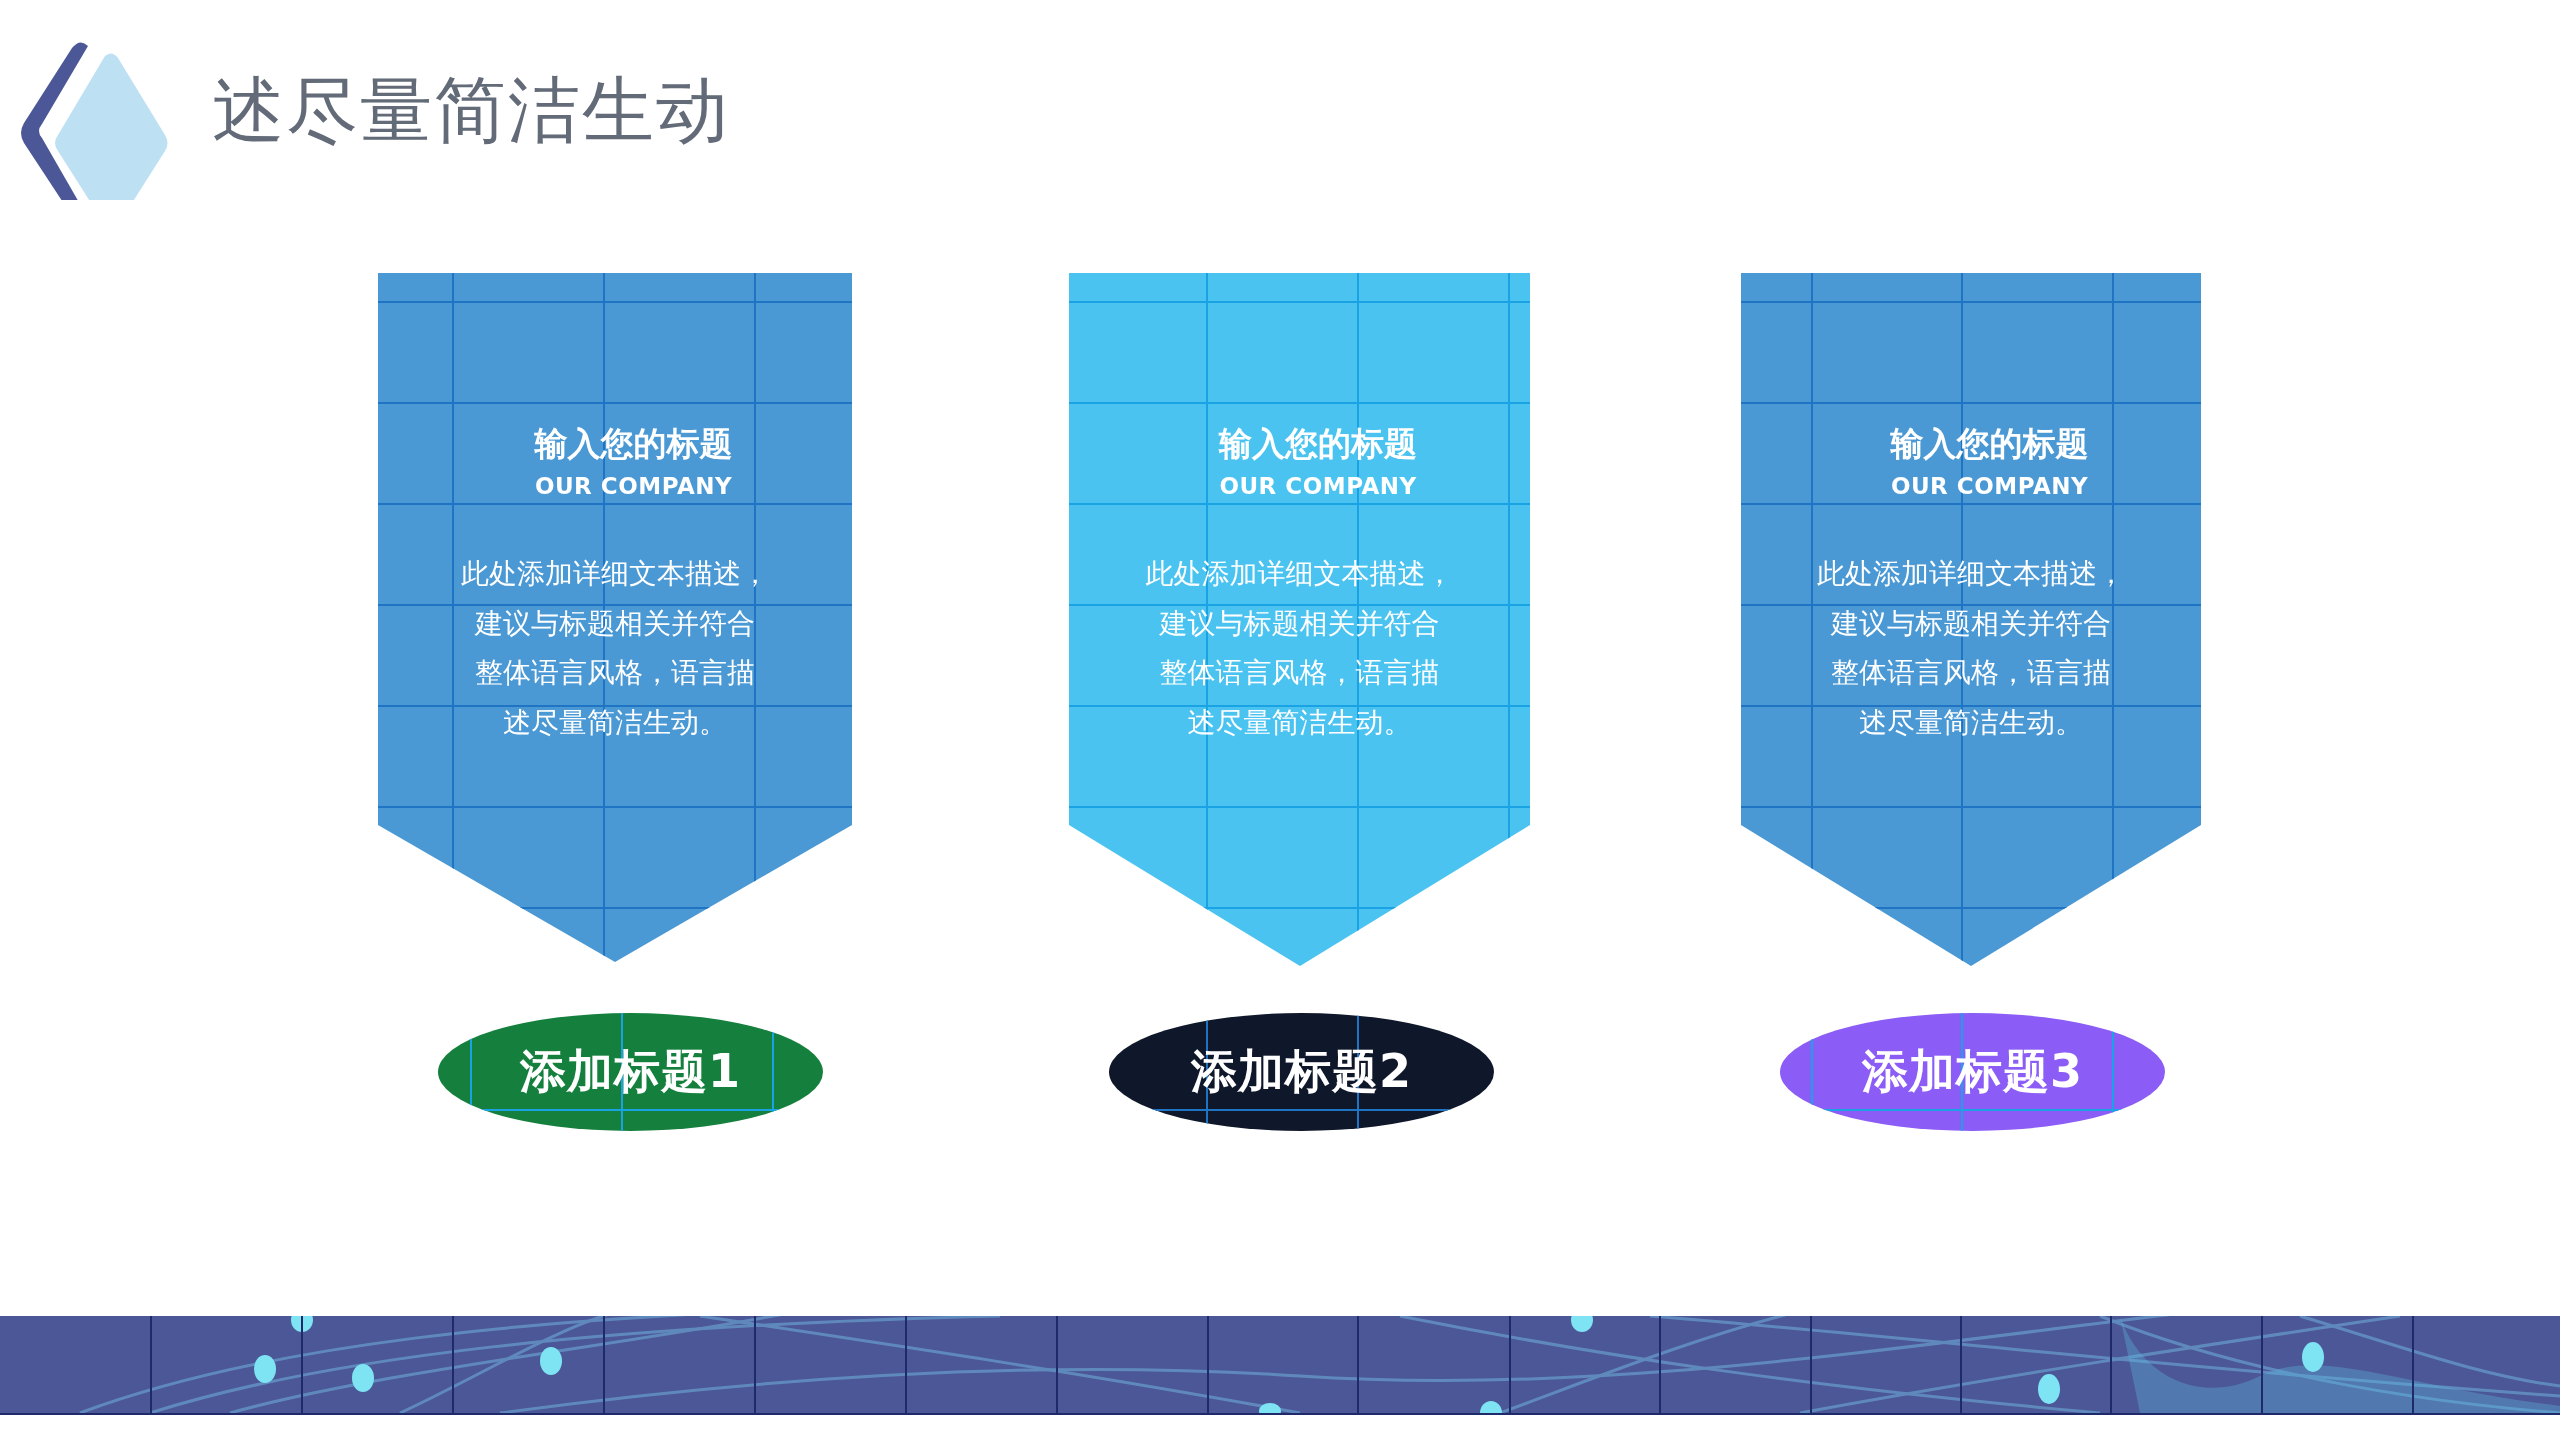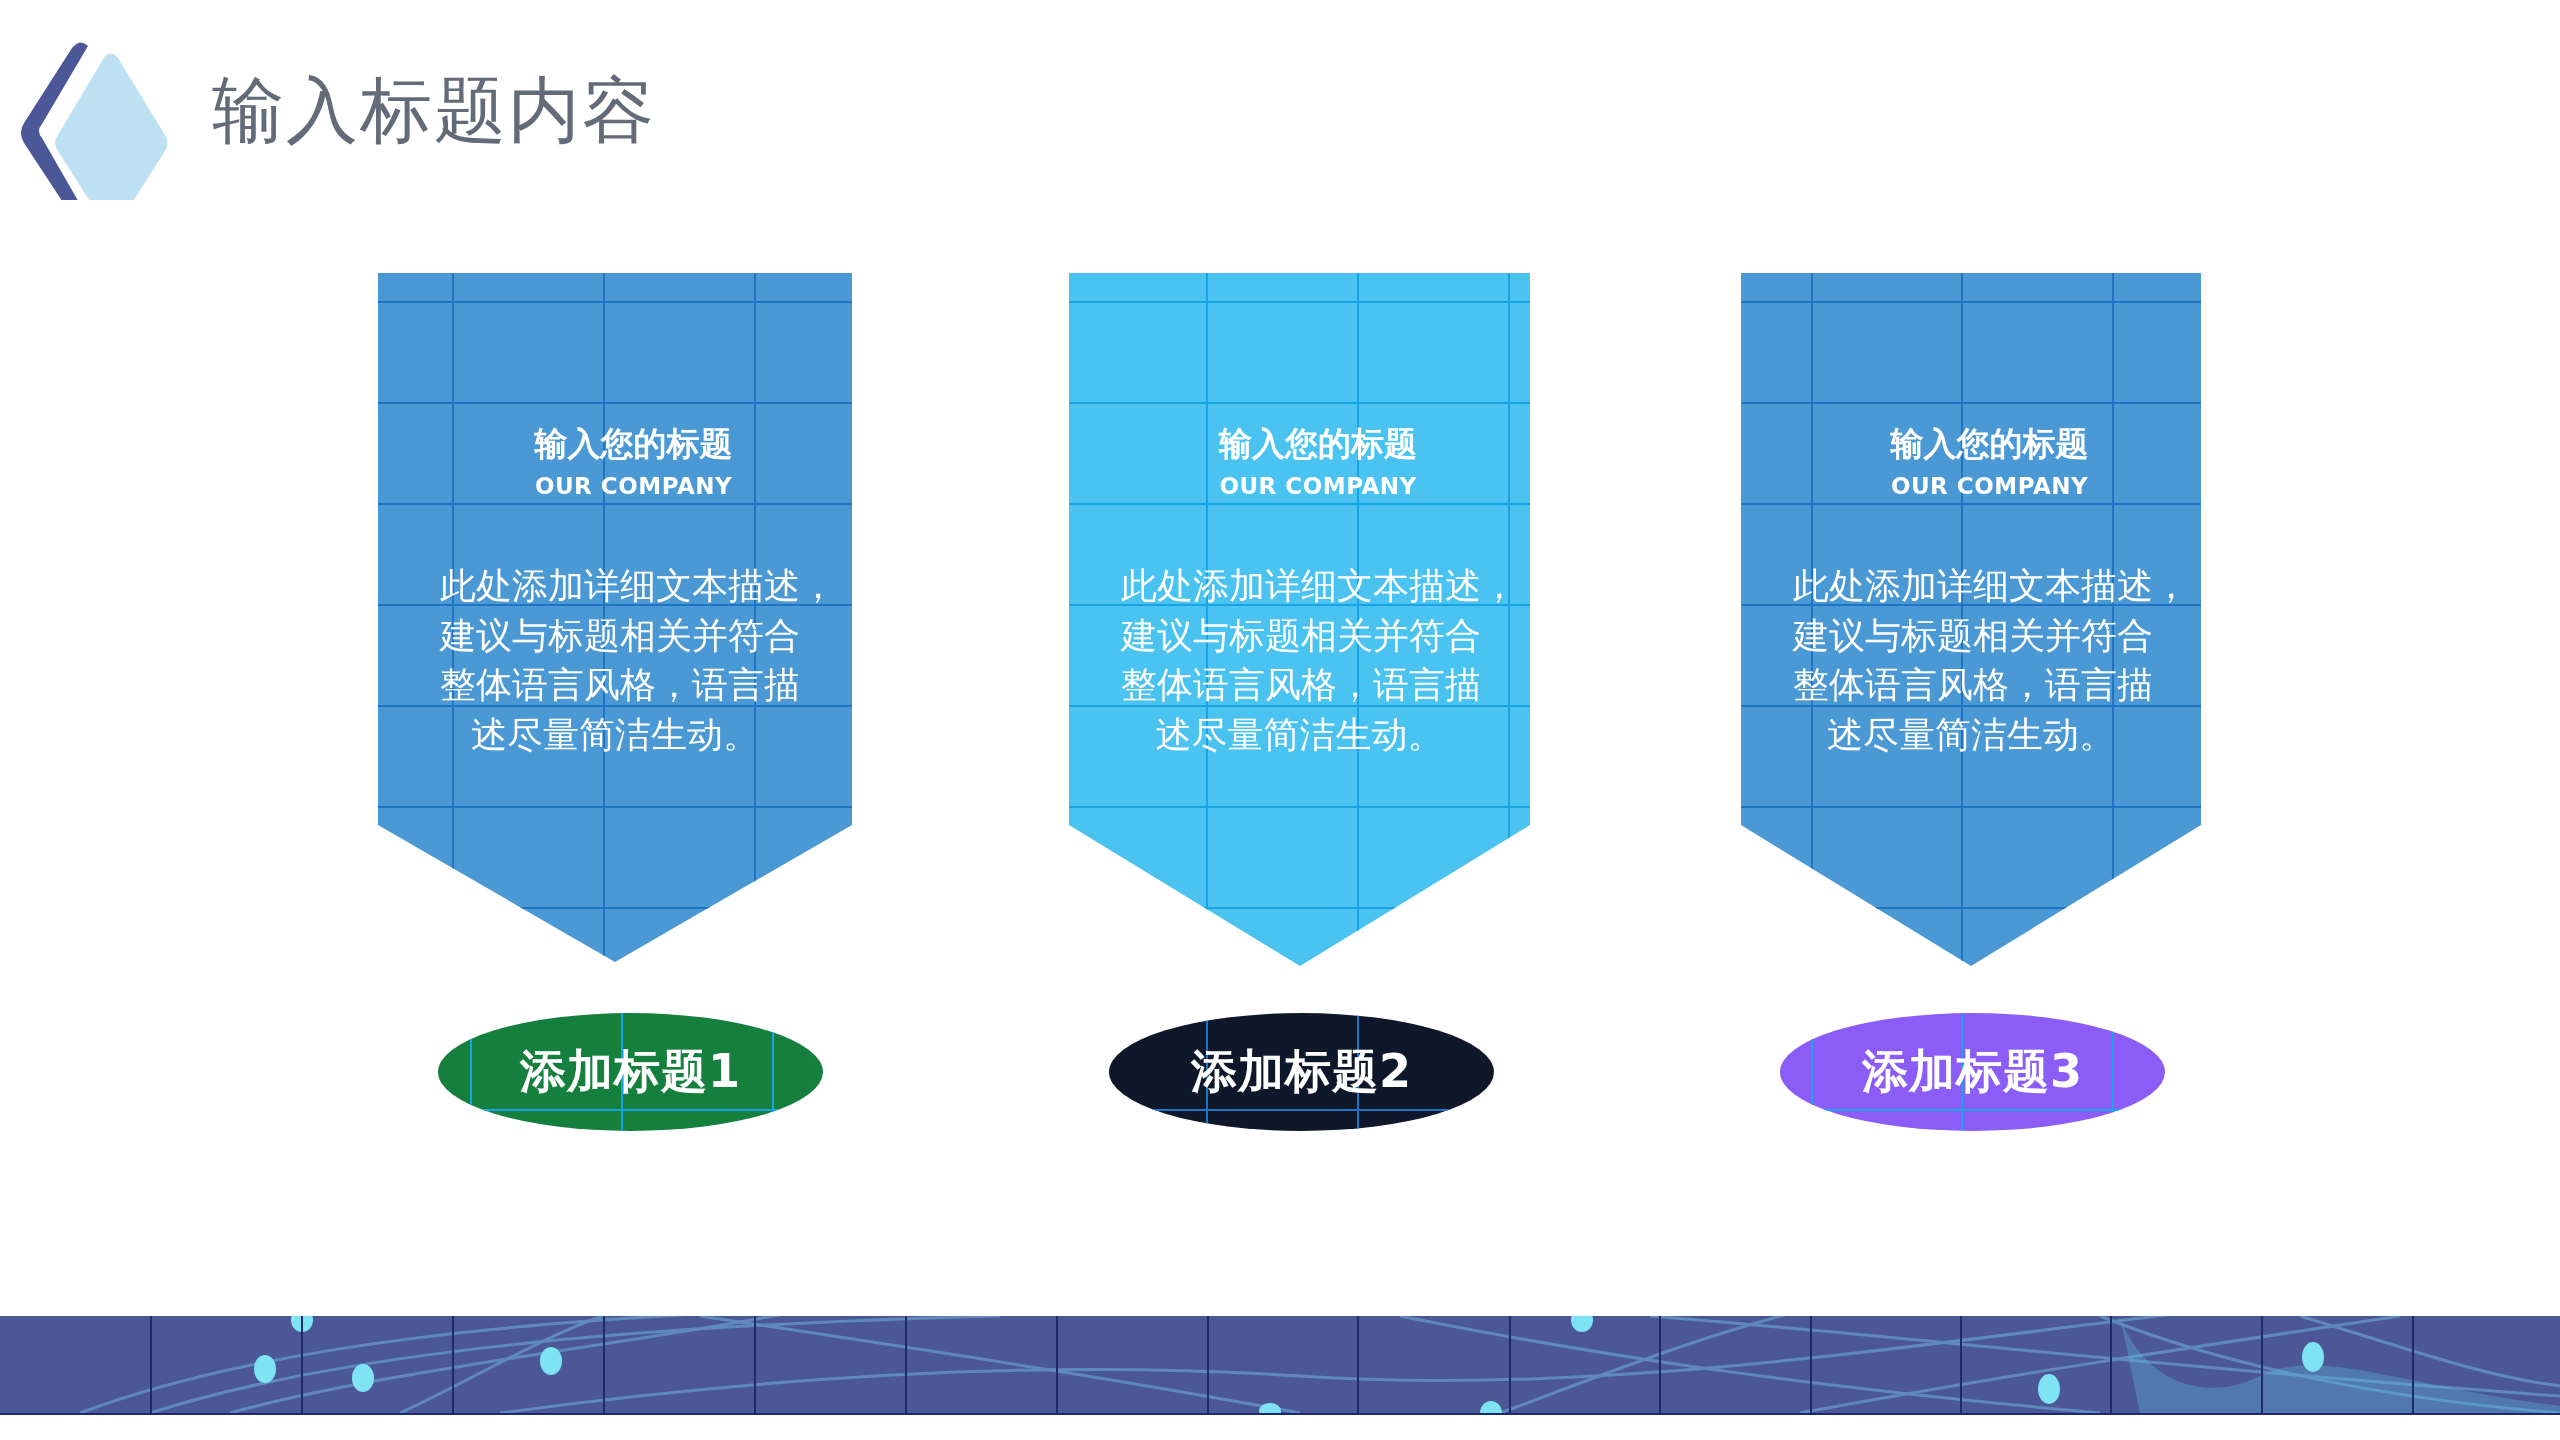--- a/index.html
+++ b/index.html
@@ -19,21 +19,21 @@
   .card-text {
     position: absolute; left: 0; right: 0; text-align: center; color: #ffffff; padding-left: 37px;
   }
   .card-heading {
     top: 150px; font-size: 33px; font-weight: bold; line-height: 42px;
   }
   .card-sub {
     top: 190px; font-size: 23px; font-weight: bold; line-height: 46px; letter-spacing: 0.5px;
   }
   .card-body {
-    top: 288px; font-size: 36px; line-height: 49.5px; padding: 0 62px;
+    top: 276px; font-size: 28px; line-height: 49.5px; padding: 0 62px;
   }
   .card-body span { display: block; white-space: nowrap; }
   .pill {
     position: absolute; top: 1013px; width: 385px; height: 118px;
     border-radius: 50%; overflow: hidden;
   }
   .pill-grid { position: absolute; inset: 0; }
   .pill-label {
     position: absolute; left: 0; right: 0; top: 0; bottom: 0;
     display: flex; align-items: center; justify-content: center;
@@ -47,21 +47,21 @@
   .band svg { position: absolute; left: 0; top: 0; }
 </style>
 </head>
 <body>
 
 <svg class="logo" viewBox="0 0 200 200" width="200" height="200">
   <path d="M88,58 Q80,50 72,60 L24,135 Q18,145 24,155 L72,228 Q80,238 88,230 L42,150 Q36,143 42,136 Z" fill="#4c5797" transform="translate(0,-12)"></path>
   <path d="M105,56 Q112,50 118,58 L165,135 Q170,143 165,151 L118,225 Q112,233 105,225 L58,151 Q52,143 58,135 Z" fill="#bde0f2"></path>
 </svg>
 
-<div class="title">输入标题内容</div>
+<div class="title">述尽量简洁生动</div>
 
 <div class="card" style="left:378px;width:474px;height:690px;">
   <svg width="474" height="690" viewBox="0 0 474 690">
     <defs>
       <clipPath id="c1">
           <polygon points="0,0 474,0 474,552 237,689 0,552"></polygon>
         </clipPath>
     </defs>
     <polygon points="0,0 474,0 474,552 237,689 0,552" fill="#4a98d4"></polygon>
     <g clip-path="url(#c1)" stroke="#1f74c4" stroke-width="2">

